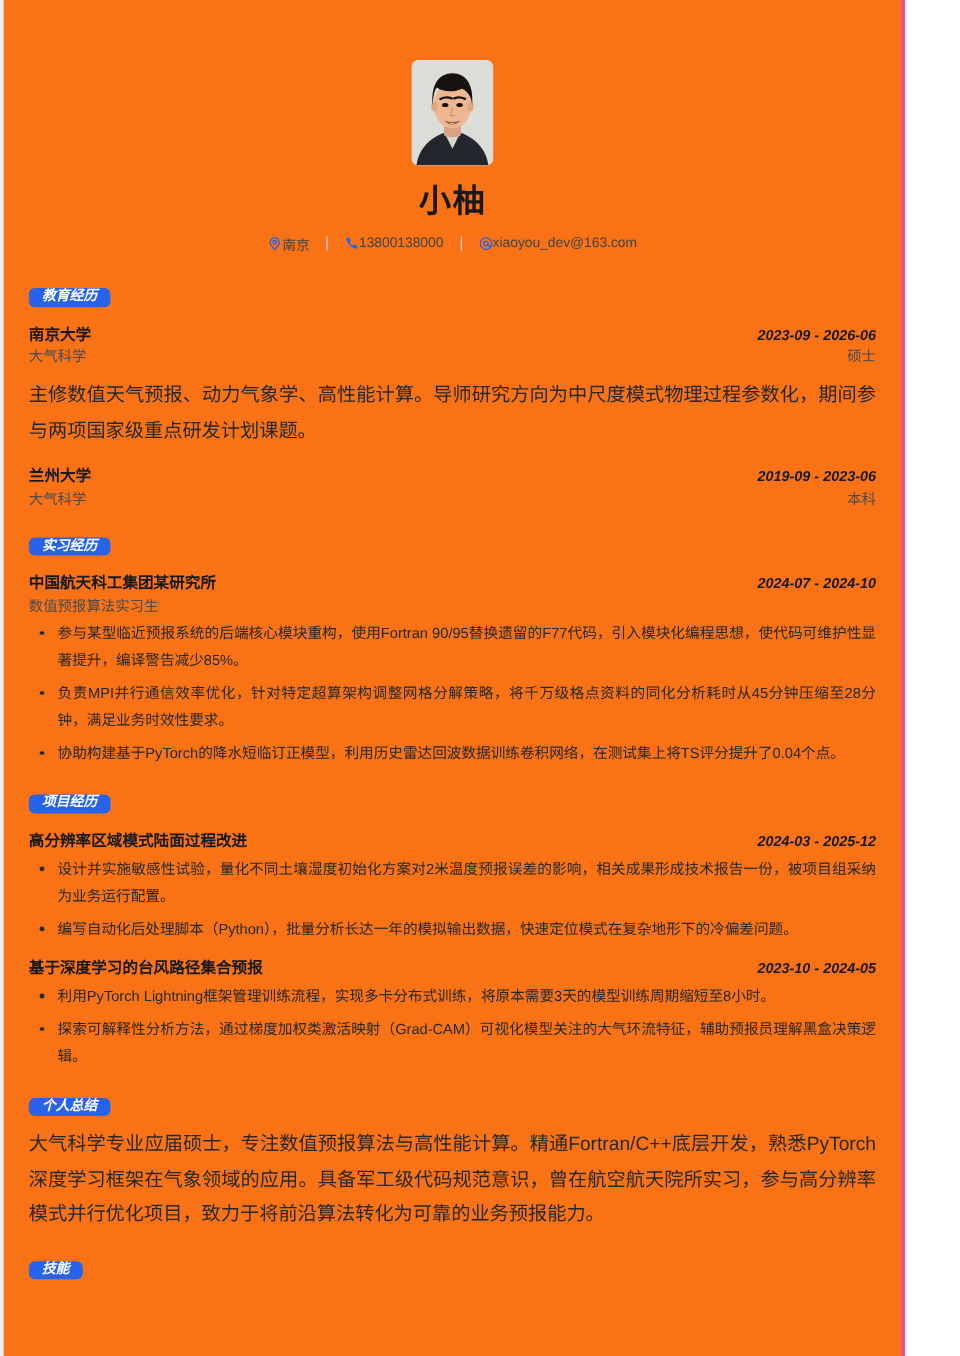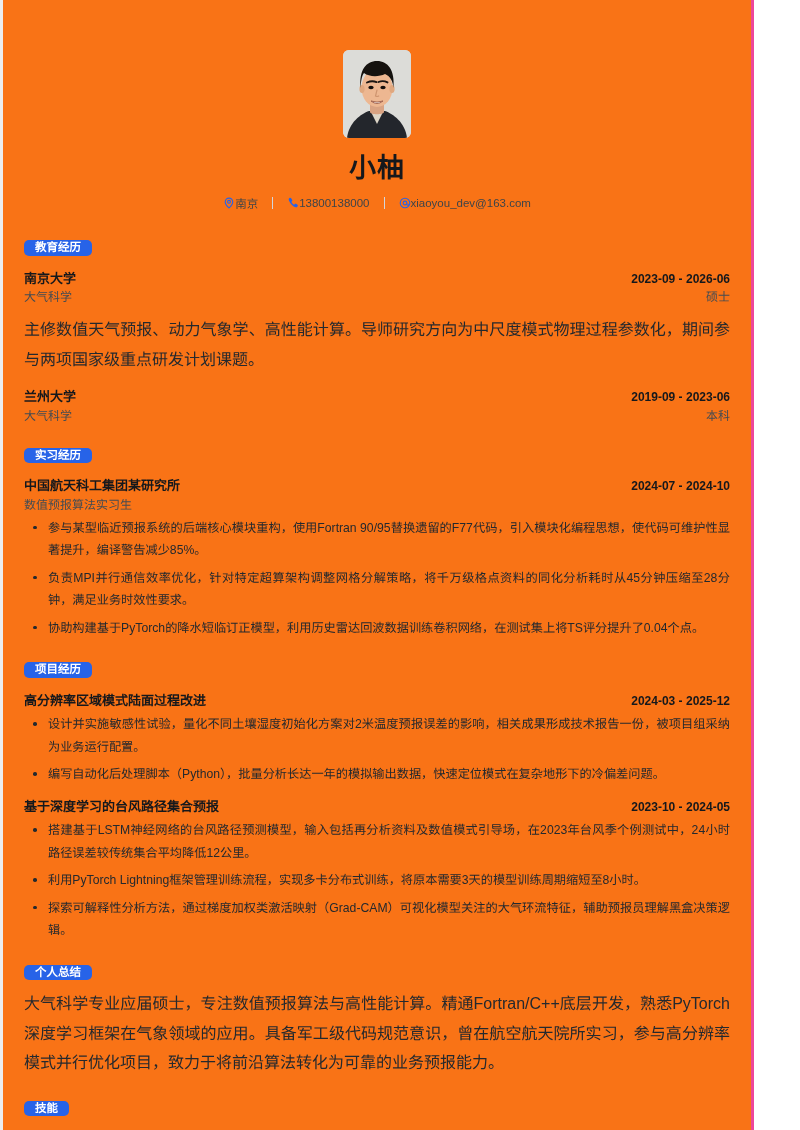--- a/index.html
+++ b/index.html
@@ -85,20 +85,21 @@
 
   .badge {
     display: inline-block;
     background: #2763e8;
     color: #ffffff;
     font-size: 11.5px;
     font-weight: 700;
     padding: 1px 11px;
     border-radius: 5px;
     line-height: 1.15;
+    font-style: italic;
   }
 
   .entry { margin-top: 13px; }
   .entry-tight { margin-top: 11px; }
 
   .entry-row {
     display: flex;
     justify-content: space-between;
     align-items: baseline;
     gap: 16px;
@@ -109,20 +110,21 @@
     font-weight: 700;
     color: #15181c;
     line-height: 1.5;
   }
   .entry-date {
     font-size: 12px;
     font-weight: 700;
     color: #15181c;
     white-space: nowrap;
     line-height: 1.5;
+    font-style: italic;
   }
   .entry-sub {
     font-size: 12px;
     color: #454c52;
     line-height: 1.5;
   }
   .entry-meta {
     font-size: 12px;
     color: #454c52;
     white-space: nowrap;
@@ -296,21 +298,20 @@
         <li>编写自动化后处理脚本（Python），批量分析长达一年的模拟输出数据，快速定位模式在复杂地形下的冷偏差问题。</li>
       </ul>
     </div>
 
     <div class="entry entry-tight">
       <div class="entry-row">
         <div class="entry-title">基于深度学习的台风路径集合预报</div>
         <div class="entry-date">2023-10 - 2024-05</div>
       </div>
       <ul class="bullets">
-        <li>搭建基于LSTM神经网络的台风路径预测模型，输入包括再分析资料及数值模式引导场，在2023年台风季个例测试中，24小时路径误差较传统集合平均降低12公里。</li>
         <li>利用PyTorch Lightning框架管理训练流程，实现多卡分布式训练，将原本需要3天的模型训练周期缩短至8小时。</li>
         <li>探索可解释性分析方法，通过梯度加权类激活映射（Grad-CAM）可视化模型关注的大气环流特征，辅助预报员理解黑盒决策逻辑。</li>
       </ul>
     </div>
   </div>
 
   <div class="section">
     <span class="badge">个人总结</span>
     <div class="desc">大气科学专业应届硕士，专注数值预报算法与高性能计算。精通Fortran/C++底层开发，熟悉PyTorch深度学习框架在气象领域的应用。具备军工级代码规范意识，曾在航空航天院所实习，参与高分辨率模式并行优化项目，致力于将前沿算法转化为可靠的业务预报能力。</div>
   </div>

